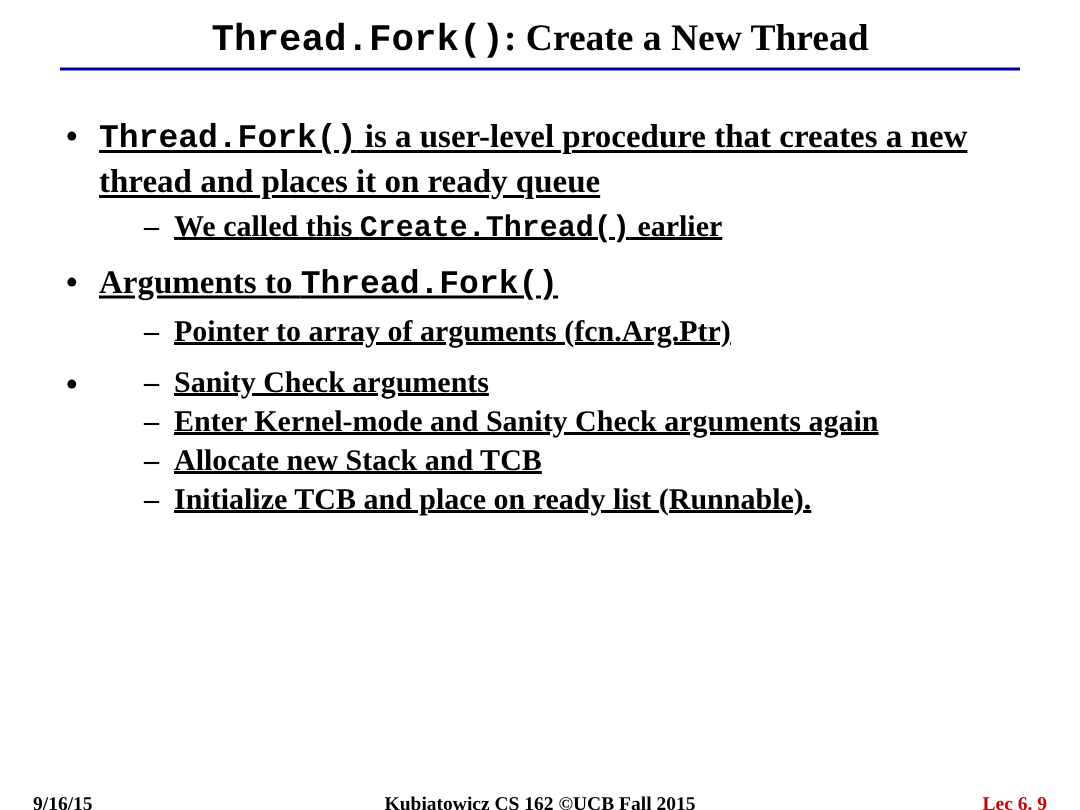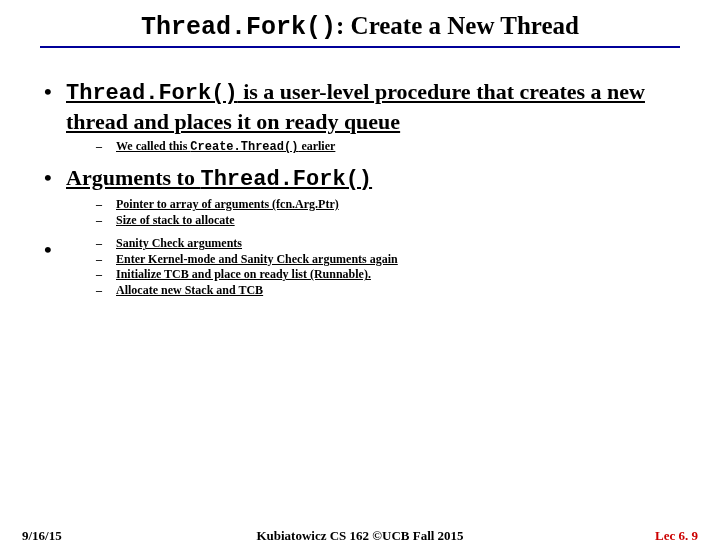--- a/index.html
+++ b/index.html
@@ -50,21 +50,21 @@
     font-size: 22px;
   }
   ul.sub {
     list-style: none;
     margin: 4px 0 8px 0;
     padding: 0;
   }
   ul.sub > li {
     position: relative;
     padding-left: 50px;
-    font-size: 12px;
+    font-size: 20px;
     font-weight: bold;
     line-height: 1.3;
   }
   ul.sub > li::before {
     content: "–";
     position: absolute;
     left: 30px;
     top: 0;
   }
   .footer {
@@ -87,27 +87,26 @@
   <div class="title">
     <span class="mono">Thread.Fork()</span><span>: Create a New Thread</span>
   </div>
 
   <ul class="top">
       <li><span class="mono">Thread.Fork()</span><span> is a user-level procedure that creates a new thread and places it on ready queue</span><ul class="sub">
           <li><span>We called this </span><span class="mono">Create.Thread()</span><span> earlier</span></li>
         </ul></li>
       <li><span>Arguments to </span><span class="mono">Thread.Fork()</span><ul class="sub">
           <li><span>Pointer to array of arguments (fcn.Arg.Ptr)</span></li>
-          <li><span>Size of stack to allocate</span></li>
         </ul></li>
       <li><ul class="sub">
           <li><span>Sanity Check arguments</span></li>
           <li><span>Enter Kernel-mode and Sanity Check arguments again</span></li>
+          <li><span>Allocate new Stack and TCB</span></li>
           <li><span>Initialize TCB and place on ready list (Runnable).</span></li>
-          <li><span>Allocate new Stack and TCB</span></li>
         </ul></li>
     </ul>
 
 </div>
 
 <div class="footer">
   <span class="date">9/16/15</span>
   <span class="mid">Kubiatowicz CS 162 ©UCB Fall 2015</span>
   <span class="lec">Lec 6. 9</span>
 </div>

